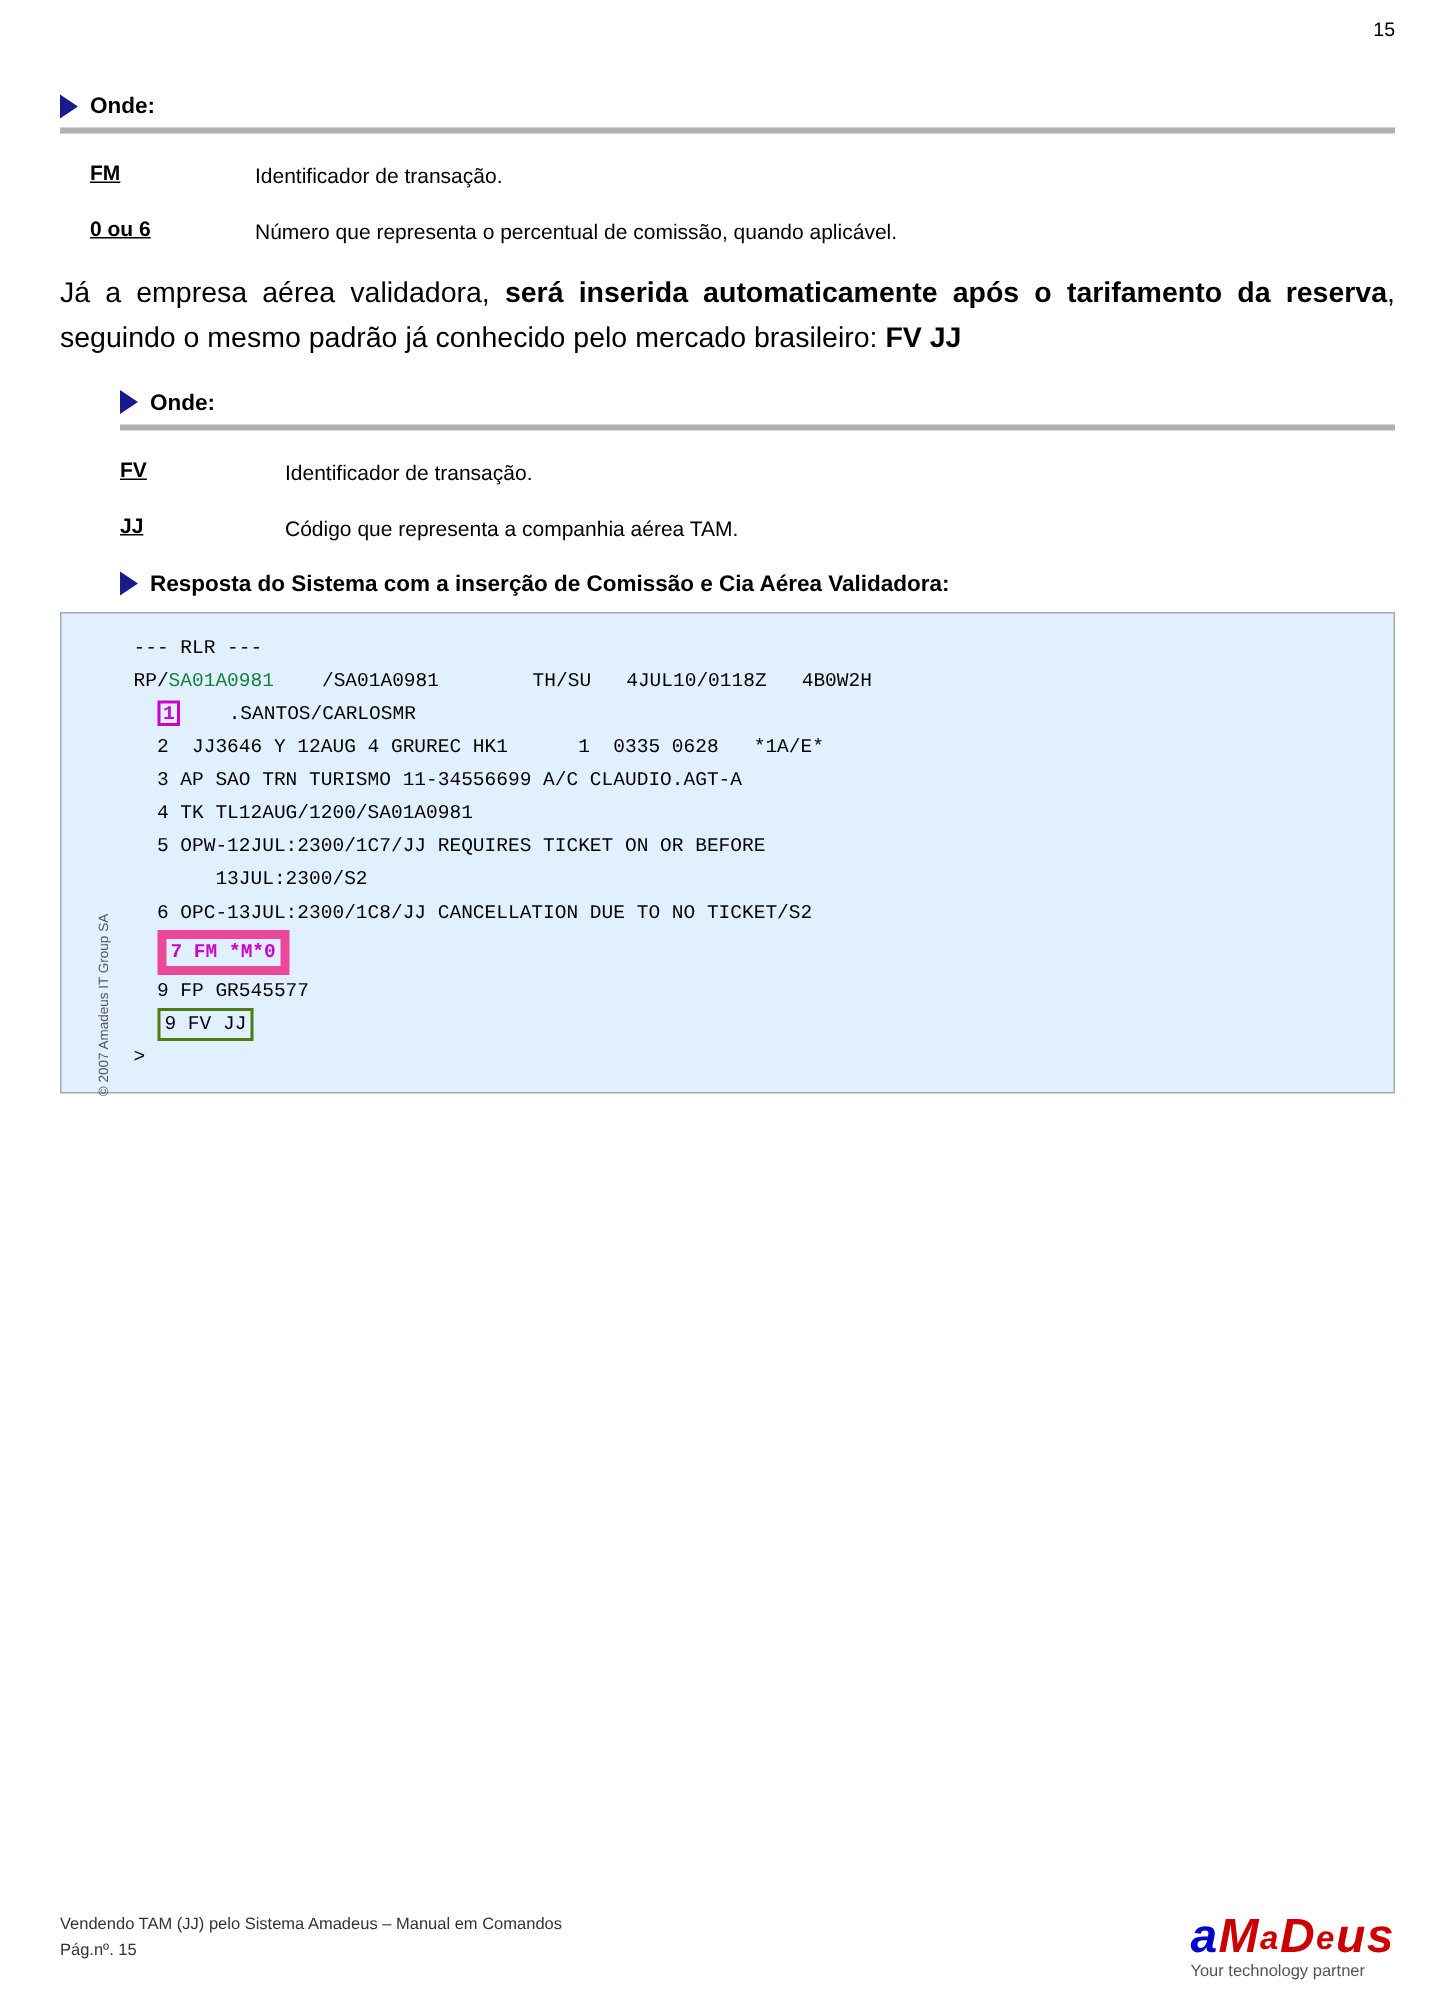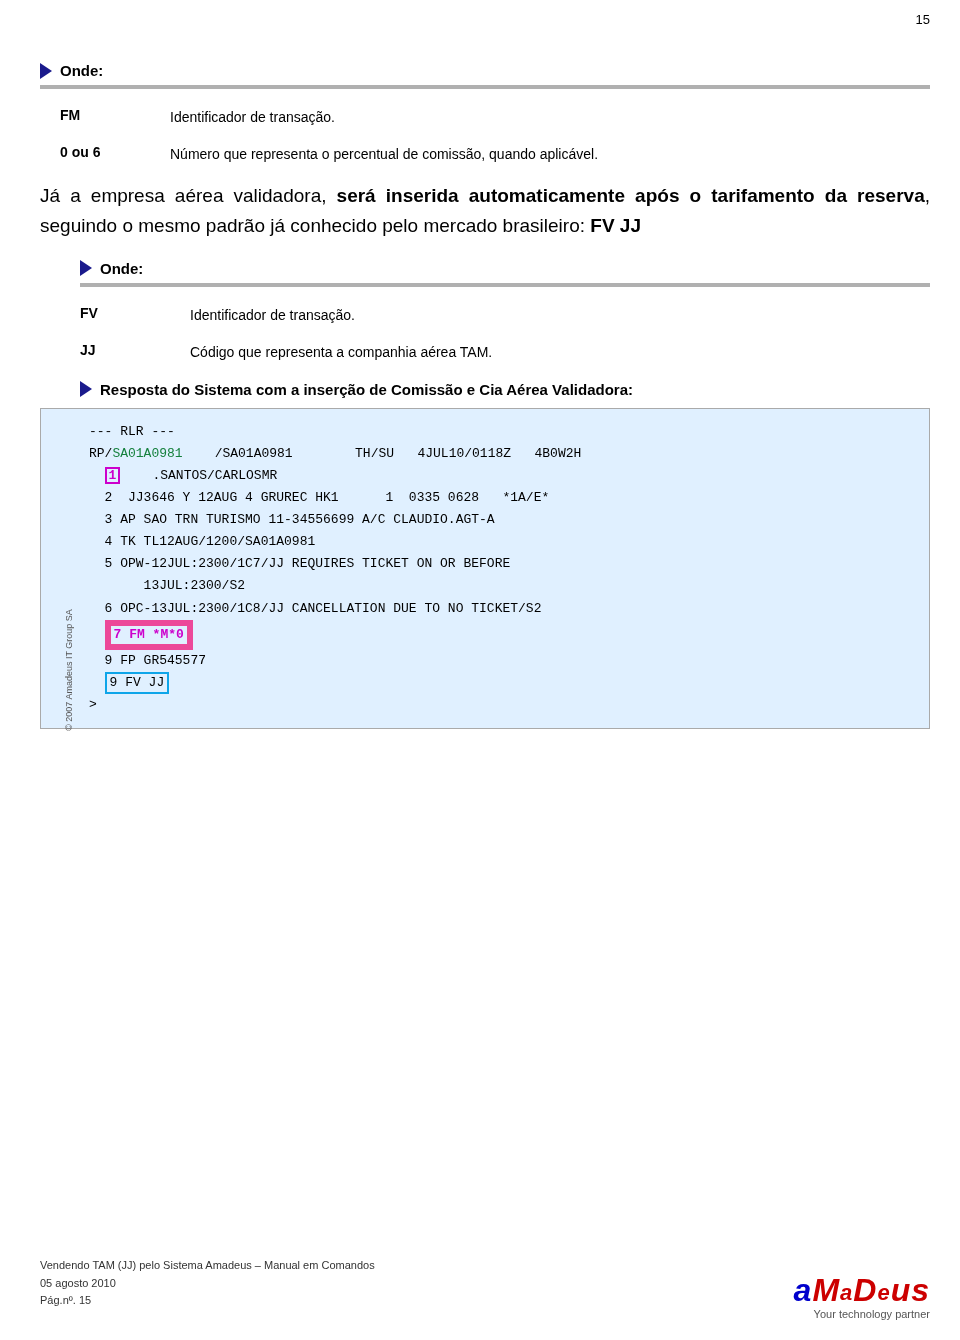--- a/index.html
+++ b/index.html
@@ -72,20 +72,21 @@
       display: flex;
       margin-bottom: 16px;
       align-items: flex-start;
     }
 
     .def-term {
       font-weight: bold;
       font-size: 14px;
       min-width: 130px;
       padding-left: 20px;
+      text-decoration: underline;
     }
 
     .def-desc {
       flex: 1;
       font-size: 14px;
       line-height: 1.5;
       text-align: justify;
     }
 
     .paragraph-text {
@@ -205,31 +206,30 @@
     <span class="terminal-line t-normal">  5 OPW-12JUL:2300/1C7/JJ REQUIRES TICKET ON OR BEFORE</span>
 
     <span class="terminal-line t-normal">       13JUL:2300/S2</span>
 
     <span class="terminal-line t-normal">  6 OPC-13JUL:2300/1C8/JJ CANCELLATION DUE TO NO TICKET/S2</span>
 
     <span class="terminal-line"><span class="t-normal">  </span><span style="display:inline-block;border:6px solid #ec4899;padding:0 3px;color:#cc00cc;font-weight:bold;line-height:1.4;">7 FM *M*0</span></span>
 
     <span class="terminal-line t-normal">  9 FP GR545577</span>
 
-    <span class="terminal-line"><span class="t-normal">  </span><span style="display:inline-block;border:2px solid #0ea5e9;padding:0 3px;color:#000;line-height:1.4;">9 FV JJ</span></span>
+    <span class="terminal-line"><span class="t-normal">  </span><span style="display:inline-block;border:2px solid #4d7c0f;padding:0 3px;color:#000;line-height:1.4;">9 FV JJ</span></span>
 
     <span class="terminal-line t-normal prompt-line">&gt;</span>
   </div>
 
 </div>
 
 <div style="position:absolute; bottom:30px; left:40px;">
   <div class="footer-text">Vendendo TAM (JJ) pelo Sistema Amadeus – Manual em Comandos</div>
-  <div class="footer-text">05 agosto 2010</div>
   <div class="footer-text">Pág.nº. 15</div>
 </div>
 
-<div style="position:absolute; bottom:20px; right:30px; text-align:right;">
+<div style="position:absolute; bottom:20px; right:30px; ">
   <div style="font-size:32px; font-style:italic; font-weight:bold; color:#cc0000; letter-spacing:1px; line-height:1;">
     <span style="color:#0000cc;">a</span><span>M<span style="font-size:22px;vertical-align:middle;">a</span>D<span style="font-size:22px;vertical-align:middle;">e</span>us</span>
   </div>
   <div style="font-size:11px; color:#555; margin-top:2px;">Your technology partner</div>
 </div>
 
 </body></html>

